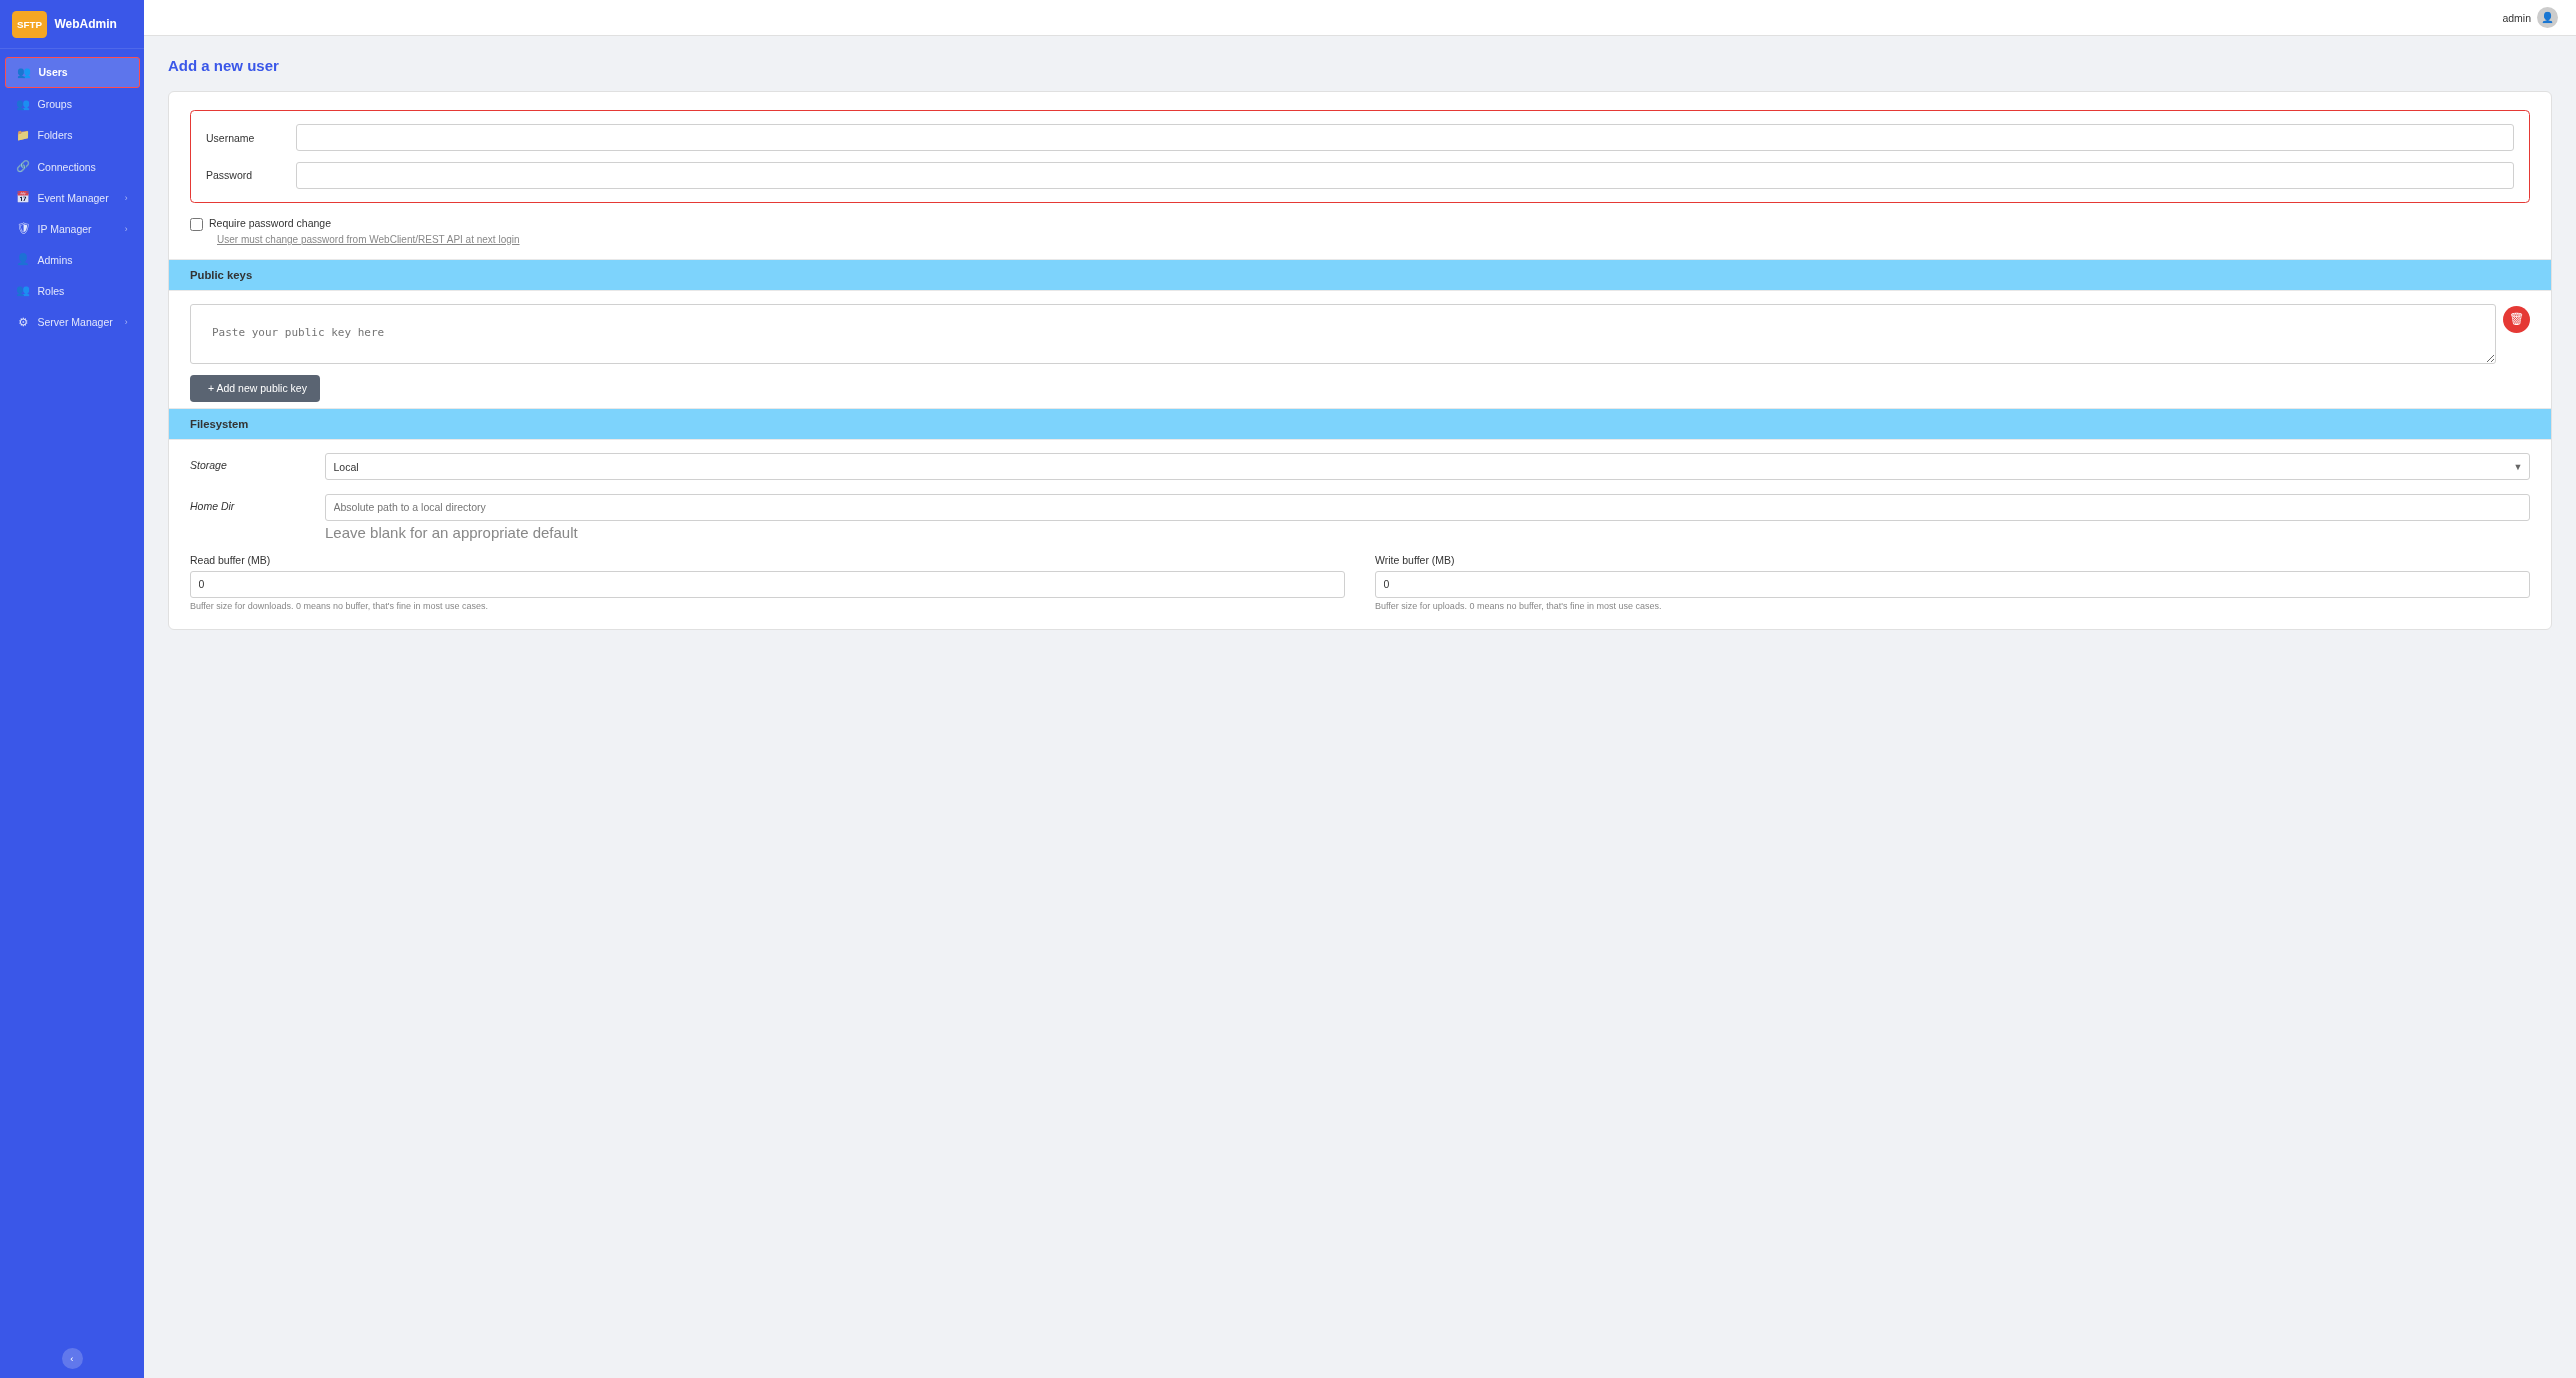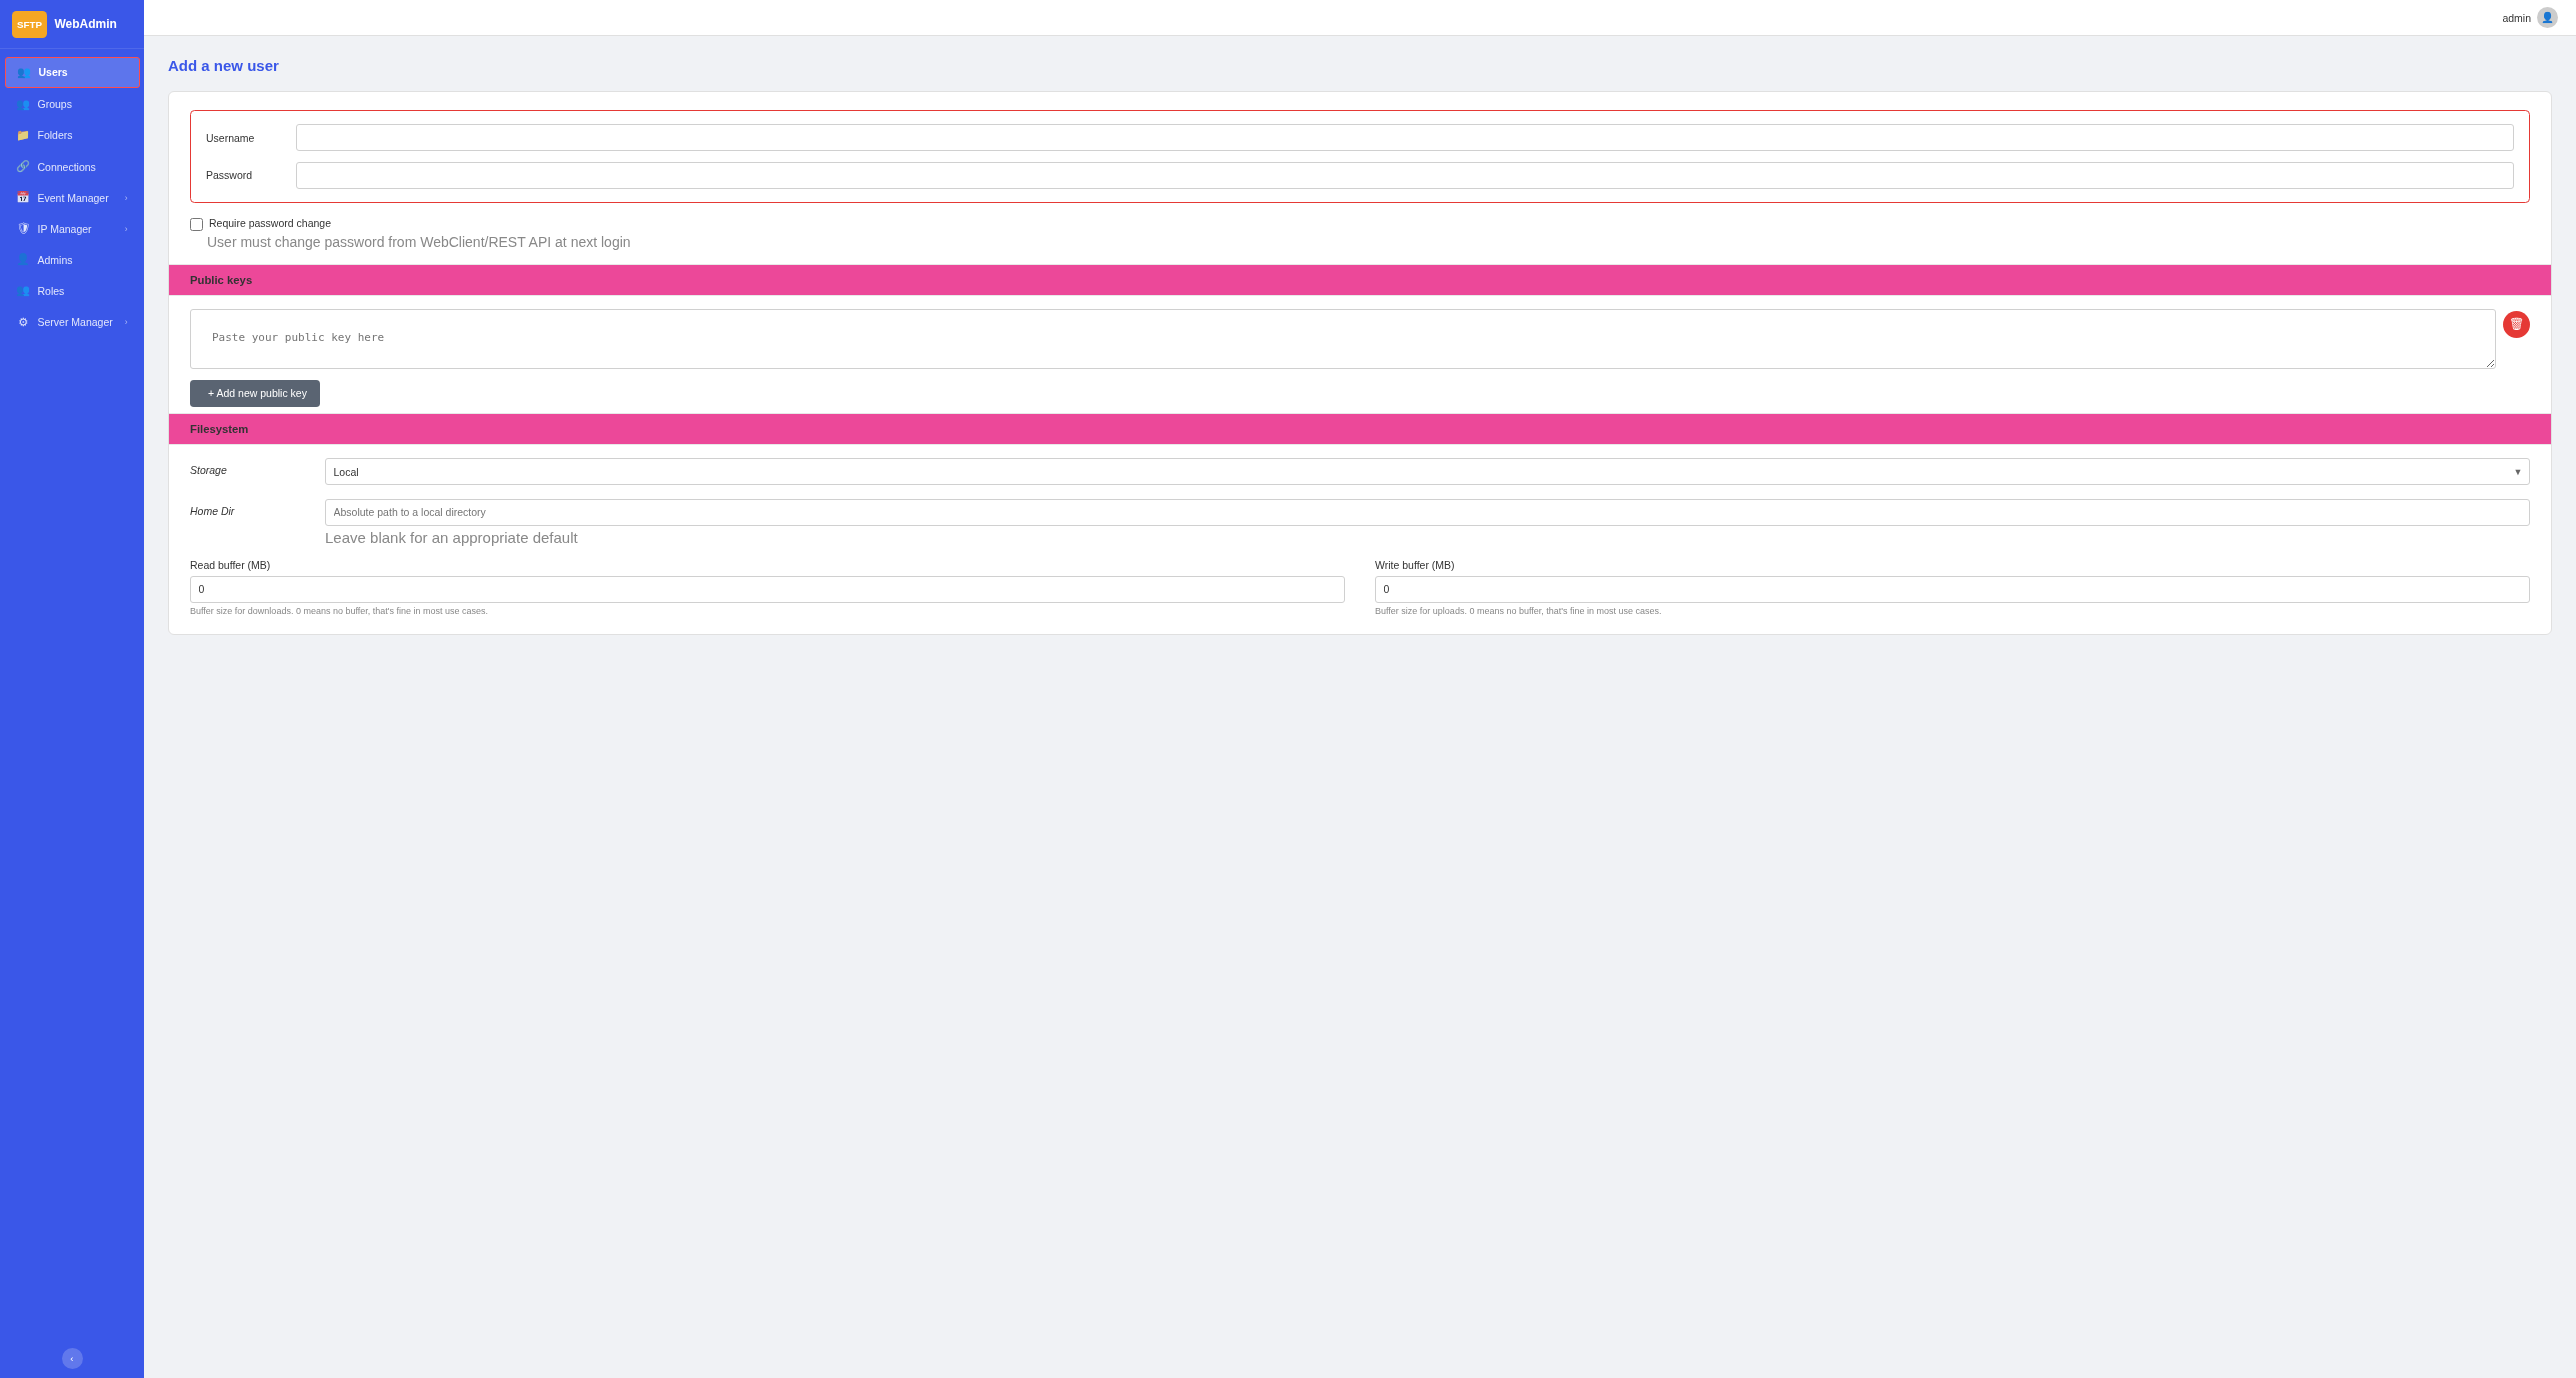--- a/index.html
+++ b/index.html
@@ -149,28 +149,28 @@
       outline: none;
     }
 
     
     .checkbox-row {
       display: flex; align-items: flex-start; gap: 6px;
       margin-bottom: 3px;
     }
     .checkbox-row input[type=checkbox] { margin-top: 1.5px; }
     .checkbox-label { font-size: 10.5px; color: #333; }
-    .checkbox-hint { font-size: 14px; color: #888; margin-left: 17px; margin-bottom: 13.5px; }
+    .checkbox-hint { font-size: 10px; color: #888; margin-left: 27px; margin-bottom: 13.5px; text-decoration: underline; }
 
     
     .section-heading {
       font-size: 11.3px;
       font-weight: 600;
       color: #333;
-      background: #ec4899;
+      background: #7dd3fc;
       margin: 0 -21px 13.5px;
       padding: 9px 21px;
       border-top: 0.8px solid #e8e8e8;
       border-bottom: 0.8px solid #e8e8e8;
     }
 
     
     .public-key-row {
       display: flex;
       align-items: flex-start;

